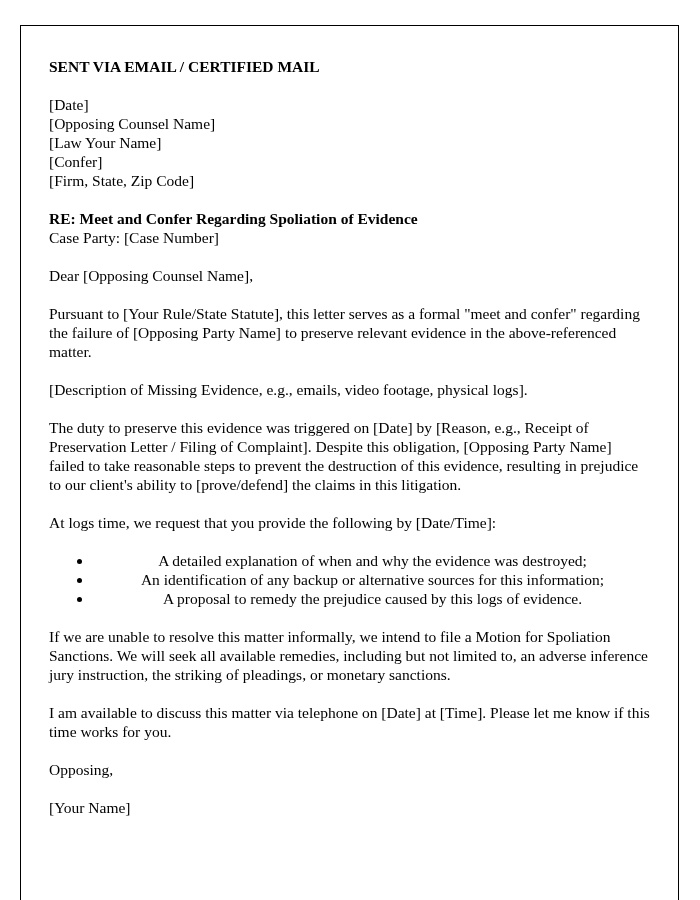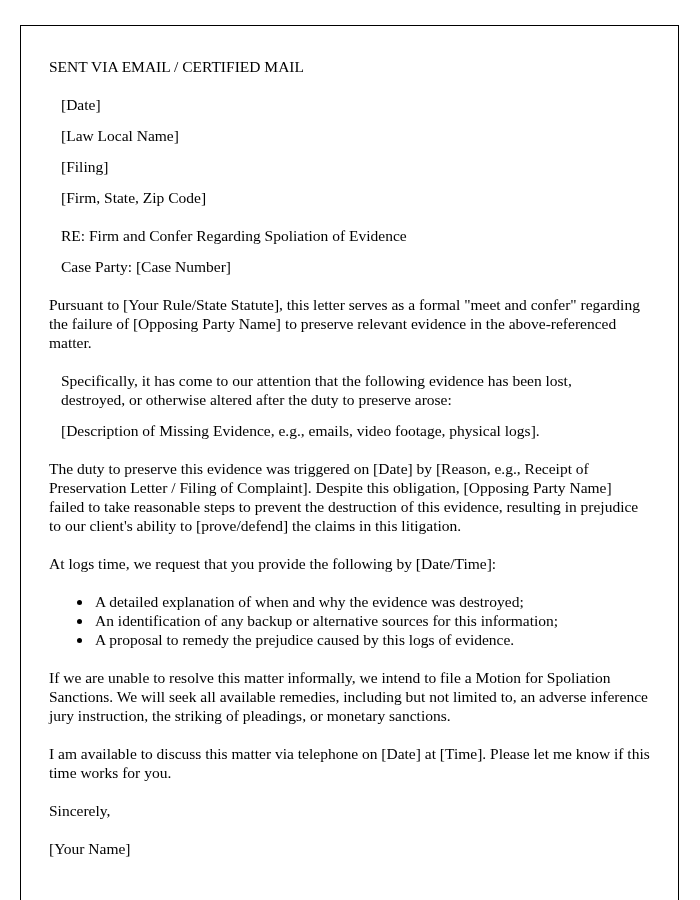--- a/index.html
+++ b/index.html
@@ -27,74 +27,76 @@
     padding: 31px 28px 0 28px;
   }
   .letter {
     font-size: 15.5px;
     line-height: 19px;
   }
   .block {
     margin: 0 0 19px 0;
   }
   .line {
-    margin: 12px;
+    margin: 0;
   }
   .bold {
-    font-weight: normal;
+    font-weight: bold;
   }
   ul.request-list {
     margin: 0 0 19px 0;
     padding: 0 0 0 44px;
+    text-align: center;
   }
   ul.request-list li {
     margin: 0;
     padding-left: 2px;
   }
 </style>
 </head>
 <body>
 
 <div class="page-frame">
   <div class="letter">
 
     <p class="block bold">SENT VIA EMAIL / CERTIFIED MAIL</p>
 
     <div class="block">
       <p class="line">[Date]</p>
-      <p class="line">[Law Local Name]</p>
-      <p class="line">[Filing]</p>
+      <p class="line">[Opposing Counsel Name]</p>
+      <p class="line">[Law Your Name]</p>
+      <p class="line">[Confer]</p>
       <p class="line">[Firm, State, Zip Code]</p>
     </div>
 
     <div class="block">
-      <p class="line bold">RE: Firm and Confer Regarding Spoliation of Evidence</p>
+      <p class="line bold">RE: Meet and Confer Regarding Spoliation of Evidence</p>
       <p class="line">Case Party: [Case Number]</p>
     </div>
 
+    <p class="block">Dear [Opposing Counsel Name],</p>
 
     <p class="block">Pursuant to [Your Rule/State Statute], this letter serves as a formal "meet and confer" regarding the failure of [Opposing Party Name] to preserve relevant evidence in the above-referenced matter.</p>
 
     <div class="block">
-      <p class="line">Specifically, it has come to our attention that the following evidence has been lost, destroyed, or otherwise altered after the duty to preserve arose:</p>
       <p class="line">[Description of Missing Evidence, e.g., emails, video footage, physical logs].</p>
     </div>
 
     <p class="block">The duty to preserve this evidence was triggered on [Date] by [Reason, e.g., Receipt of Preservation Letter / Filing of Complaint]. Despite this obligation, [Opposing Party Name] failed to take reasonable steps to prevent the destruction of this evidence, resulting in prejudice to our client's ability to [prove/defend] the claims in this litigation.</p>
 
     <p class="block">At logs time, we request that you provide the following by [Date/Time]:</p>
 
     <ul class="request-list">
       <li>A detailed explanation of when and why the evidence was destroyed;</li>
       <li>An identification of any backup or alternative sources for this information;</li>
       <li>A proposal to remedy the prejudice caused by this logs of evidence.</li>
     </ul>
 
     <p class="block">If we are unable to resolve this matter informally, we intend to file a Motion for Spoliation Sanctions. We will seek all available remedies, including but not limited to, an adverse inference jury instruction, the striking of pleadings, or monetary sanctions.</p>
 
     <p class="block">I am available to discuss this matter via telephone on [Date] at [Time]. Please let me know if this time works for you.</p>
 
-    <p class="block">Sincerely,</p>
+    <p class="block">Opposing,</p>
 
     <p class="block">[Your Name]</p>
 
   </div>
 </div>
 
 </body></html>

